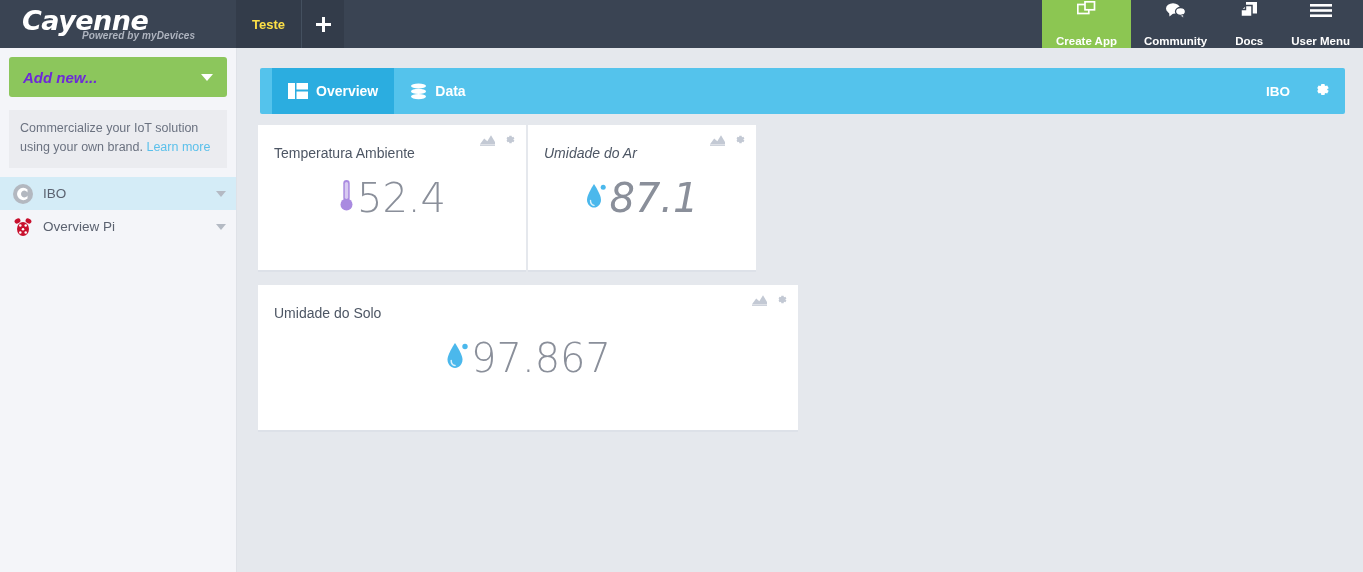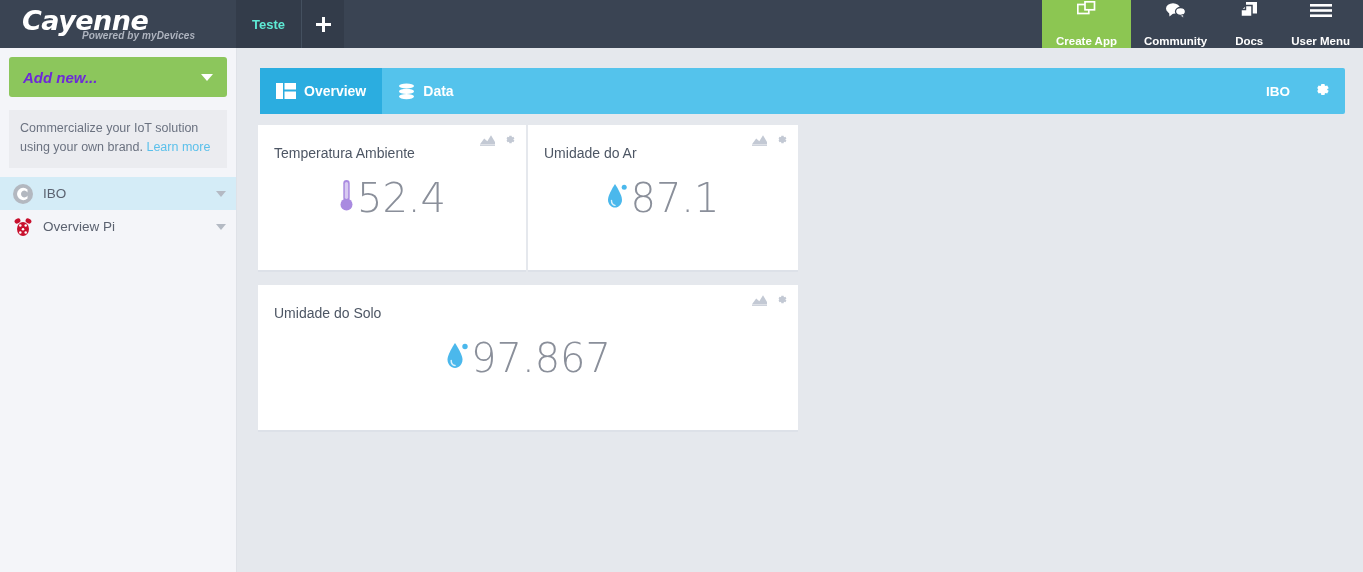--- a/index.html
+++ b/index.html
@@ -30,21 +30,21 @@
     color: #ffffff; line-height: 26px; letter-spacing: -0.5px;
   }
   .logo-sub {
     font-size: 10px; font-style: italic; font-weight: bold;
     color: #aeb4bf; margin-left: 60px; margin-top: -4px;
     letter-spacing: 0.1px;
   }
   .dash-tabs { display: flex; align-items: stretch; }
   .dash-tab {
     background: #333c4a;
-    color: #5eead4;
+    color: #fde047;
     font-size: 13px; font-weight: bold;
     display: flex; align-items: center; justify-content: center;
     padding: 0 16px;
     border-right: 1px solid #44505f;
     cursor: pointer;
   }
   .dash-tab-add {
     background: #333c4a;
     width: 42px;
     display: flex; align-items: center; justify-content: center;
@@ -123,21 +123,21 @@
   .content {
     position: absolute; top: 48px; left: 237px;
     width: 1126px; height: 524px;
     background: #e5e8ed;
   }
   .tabbar {
     position: absolute; top: 20px; left: 23px;
     width: 1085px; height: 46px;
     background: #54c3ec;
     border-radius: 2px;
-    display: flex; align-items: stretch;
+    display: flex; align-items: stretch; padding-left: 12px;
   }
   .tab {
     display: flex; align-items: center;
     padding: 0 16px; cursor: pointer;
     color: #ffffff; font-size: 14px; font-weight: bold;
   }
   .tab.active { background: #2bade0; }
   .tab .tico { margin-right: 8px; display: flex; align-items: center; }
   .tabbar-right {
     margin-left: auto; display: flex; align-items: center;
@@ -168,21 +168,21 @@
     position: absolute; left: 0; right: 0; top: 50px;
     display: flex; align-items: center; justify-content: center;
     gap: 2px;
   }
   .val-num {
     font-family: "DejaVu Sans", sans-serif;
     font-size: 40px; font-weight: 300;
     color: #8a8f9a; letter-spacing: 0px;
   }
   .card-a { width: 268px; height: 147px; }
-  .card-b { width: 270px; height: 147px; }
+  .card-b { width: 228px; height: 147px; font-style: italic; }
   .card-c { width: 540px; height: 147px; margin-top: 13px; }
 </style>
 </head>
 <body>
 
 <div class="topbar">
 
   <div class="logo-zone">
     <div class="logo-main">Cayenne</div>
     <div class="logo-sub">Powered by myDevices</div>

